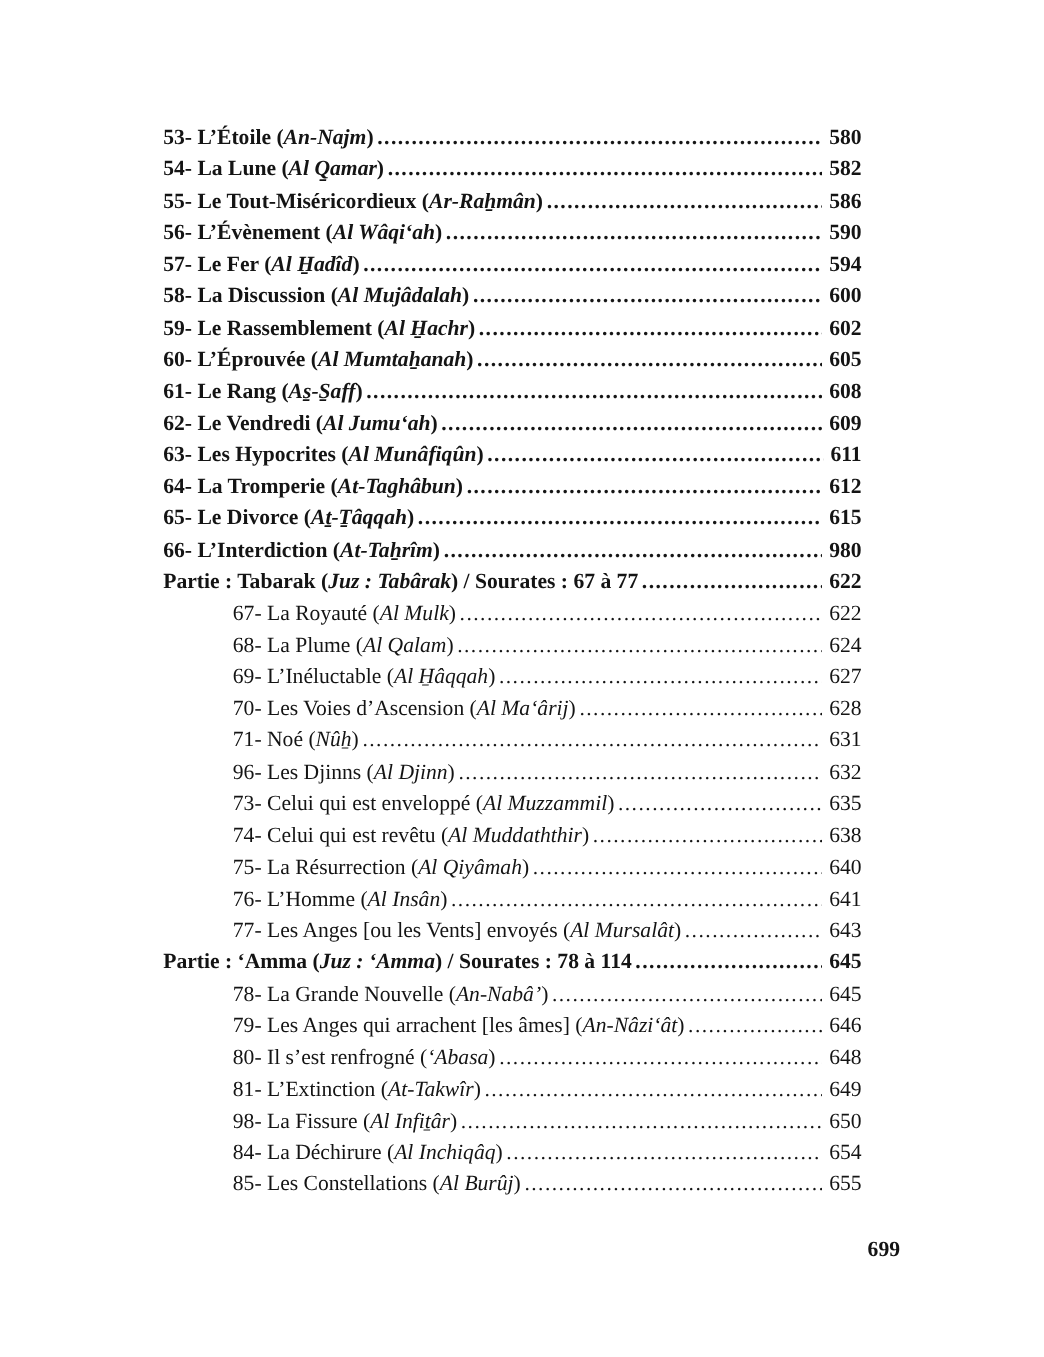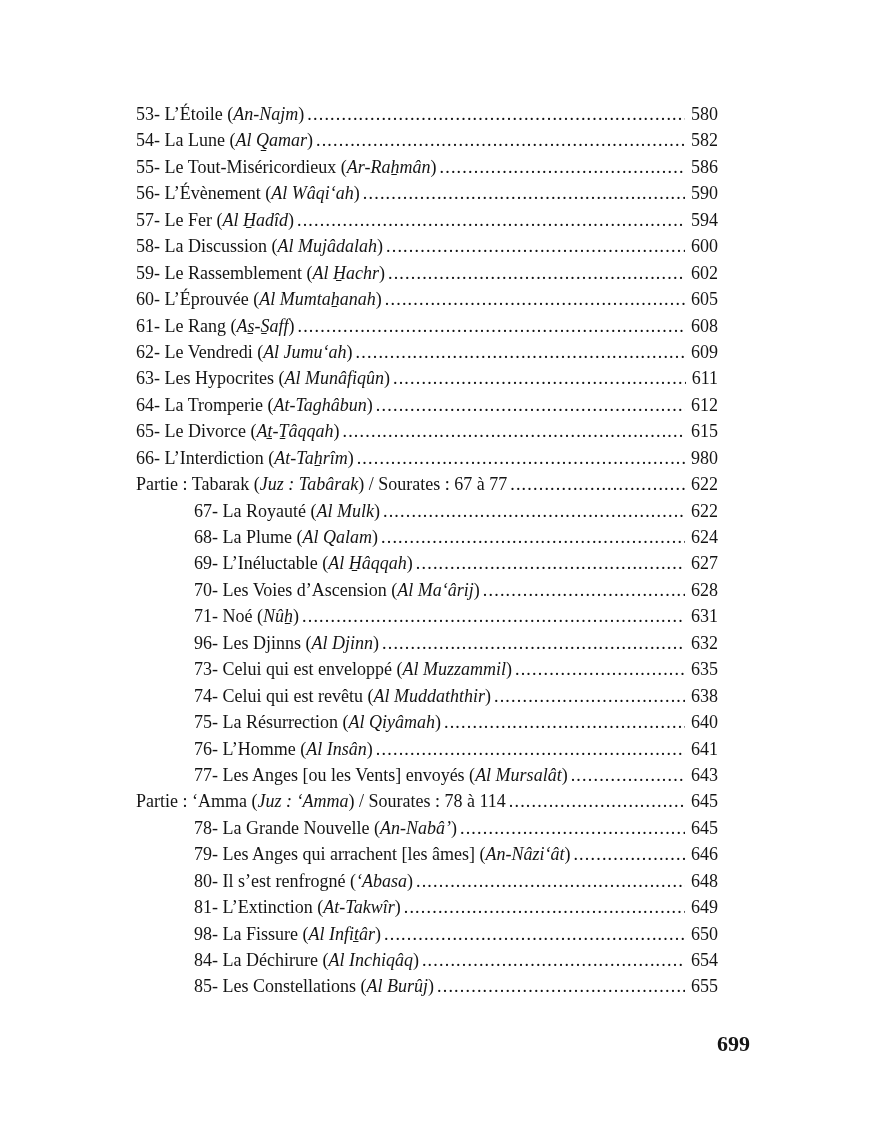--- a/index.html
+++ b/index.html
@@ -19,21 +19,21 @@
     width: 582px;
   }
   .row {
     display: flex;
     align-items: baseline;
     height: 26.45px;
     line-height: 26.45px;
     font-size: 18px;
     white-space: nowrap;
   }
-  .row.bold { font-weight: 400; }
+  .row.bold { font-weight: 700; }
   .row.indent { padding-left: 58px; }
   .title { flex: 0 0 auto; }
   .title i { font-style: italic; }
   .leader {
     flex: 1 1 auto;
     overflow: hidden;
     min-width: 12px;
     margin-left: 3px;
   }
   .leader::after {
@@ -44,21 +44,21 @@
     flex: 0 0 auto;
     padding-left: 6px;
     text-align: right;
   }
   .folio {
     position: absolute;
     left: 136px;
     top: 1031px;
     width: 614px;
     text-align: right;
-    font-size: 22px;
+    font-size: 18px;
     font-weight: 700;
   }
 </style>
 </head>
 <body>
 
 <div class="page">
   <div class="toc" id="toc">
       <div class="row bold">
         <span class="title"><span>53- L’Étoile (</span><i>An-Najm</i><span>)</span></span>

